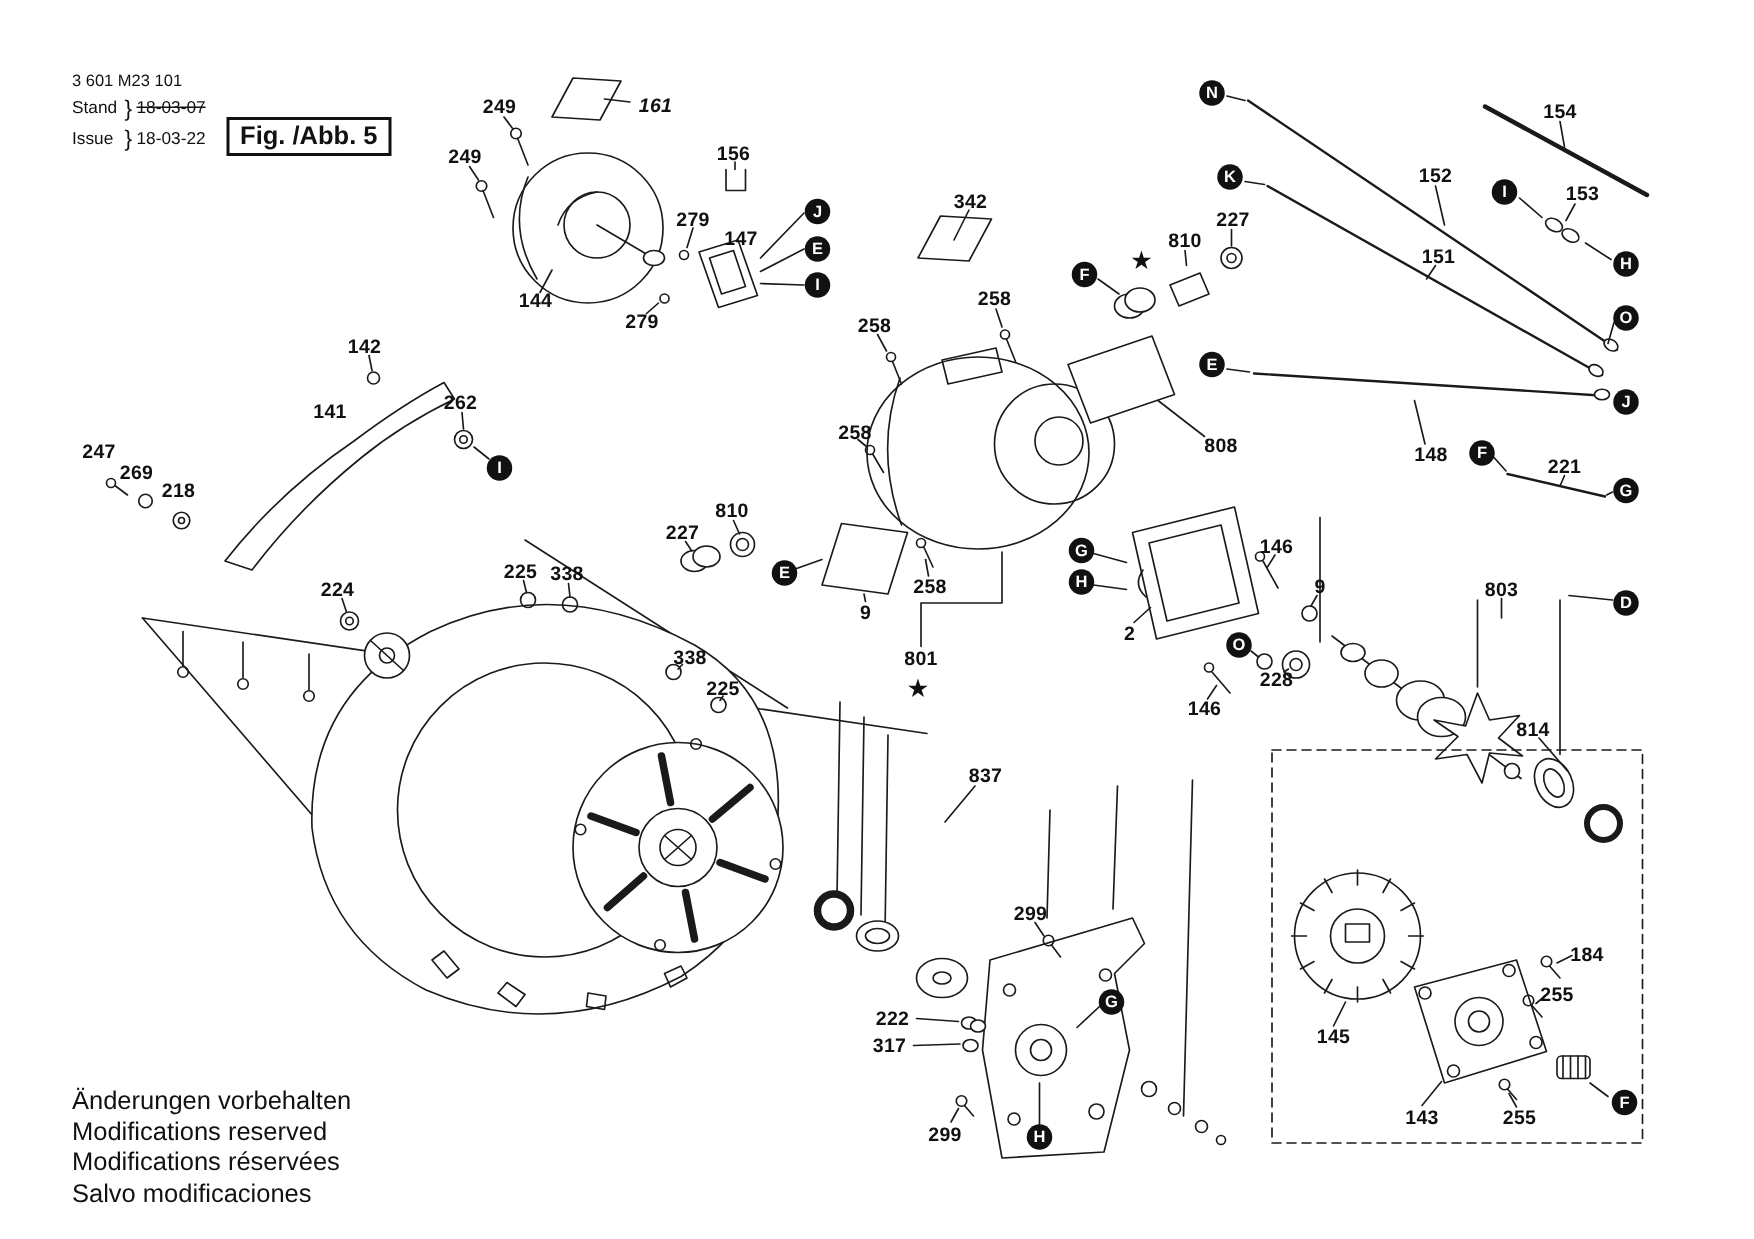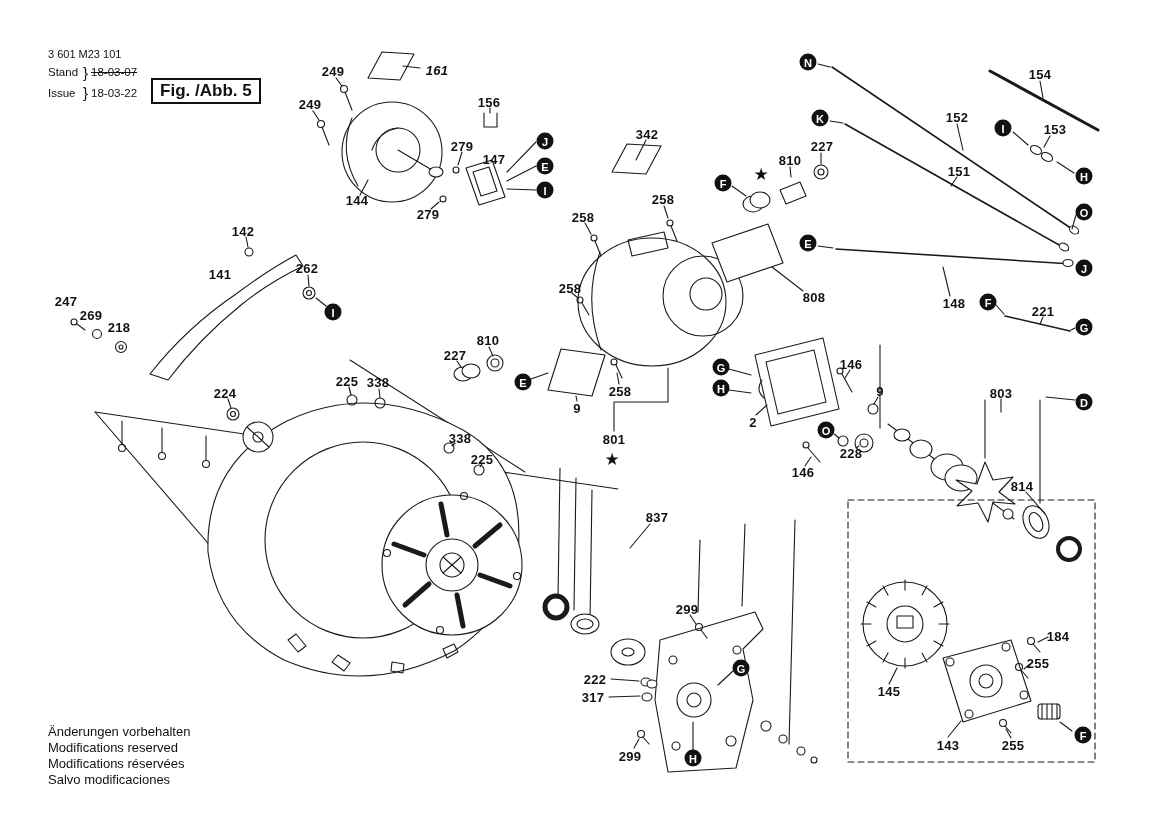--- a/index.html
+++ b/index.html
@@ -25,21 +25,21 @@
   .header-row{display:flex;align-items:flex-end;gap:14px}
   .si{display:flex;flex-direction:column;font-size:11.5px;line-height:1.35}
   .si-line{display:flex;align-items:center}
   .si-label{width:34px;display:inline-block}
   .brace{font-size:15px;font-weight:400;margin:0 3px 0 1px}
   .strike{text-decoration:line-through}
   .fig-box{
     display:inline-block;border:2px solid #111;font-weight:bold;
     font-size:17px;padding:1px 7px;background:#fff;
   }
-  .footer{position:absolute;left:48px;top:724px;font-size:13px;line-height:1.22}
+  .footer{position:absolute;left:48px;top:724px;font-size:17px;line-height:1.22}
 </style>
 </head>
 <body>
 
 <div class="page">
 
   <svg class="art" width="1169" height="826" viewBox="0 0 1169 826">
     <g stroke="#1a1a1a" stroke-width="1.1" fill="none" stroke-linecap="round" stroke-linejoin="round">
 
       <g>

